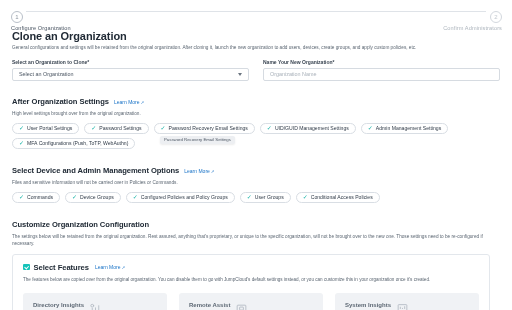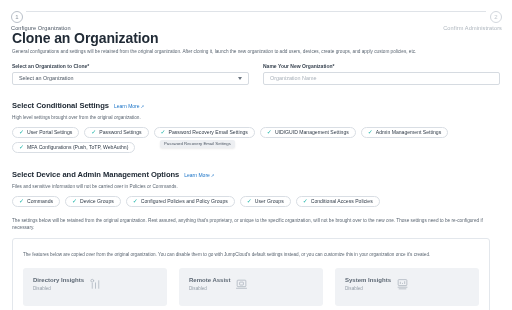--- a/index.html
+++ b/index.html
@@ -26,21 +26,21 @@
     display:inline-block;position:relative;box-sizing:border-box;
     font-size:6px;line-height:10px;text-align:center;color:#8d96a0;
   }
   .step.right .step-dot{border-color:#d3d8de;color:#c2c8cf;}
   .step-label{
     margin-top:2px;font-size:5.6px;letter-spacing:.1px;color:#4a5562;white-space:nowrap;
   }
   .step.right .step-label{color:#aeb6be;}
 
   
-  .h1{font-size:14px;font-weight:bold;color:#212b36;letter-spacing:-.1px;}
+  .h1{font-size:11px;font-weight:bold;color:#212b36;letter-spacing:-.1px;}
   .h2{font-size:7.6px;font-weight:bold;color:#212b36;letter-spacing:-.05px;display:inline;}
   .sub{font-size:4.7px;color:#5b6672;margin-top:2px;line-height:1.5;}
   .learn{
     font-size:5px;color:#1a73c7;margin-left:5px;display:inline;cursor:pointer;white-space:nowrap;
   }
   .learn .ext{font-size:4.4px;margin-left:1px;}
 
   .sect{padding:0 12px;}
   .sect-intro{margin-bottom:5px;}
 
@@ -140,21 +140,21 @@
     <div class="field">
       <div class="flabel"><span>Name Your New Organization</span><span class="req">*</span></div>
       <div class="control">
         <span class="ph">Organization Name</span>
       </div>
     </div>
   </div>
 
   <div class="sect" style="margin-top:9px;">
     <div class="sect-intro">
-      <span class="h2">Select Conditional Settings</span><span class="learn"><span>Learn More</span><span class="ext">↗</span></span>
+      <span class="h2">After Organization Settings</span><span class="learn"><span>Learn More</span><span class="ext">↗</span></span>
       <div class="sub">High level settings brought over from the original organization.</div>
     </div>
 
     <div class="chips">
       <div class="chip">
         <span class="tick">✓</span>
         <span class="ctxt">User Portal Settings</span>
       </div>
       <div class="chip">
         <span class="tick">✓</span>
@@ -205,24 +205,30 @@
         <span class="ctxt">User Groups</span>
       </div>
       <div class="chip">
         <span class="tick">✓</span>
         <span class="ctxt">Conditional Access Policies</span>
       </div>
     </div>
   </div>
 
   <div class="sect" style="margin-top:10px;">
+    <div class="h2">Customize Organization Configuration</div>
     <div class="sub" style="max-width:476px;">The settings below will be retained from the original organization. Rest assured, anything that's proprietary, or unique to the specific organization, will not be brought over to the new one. Those settings need to be re-configured if necessary.</div>
   </div>
 
   <div class="panel">
+    <div class="panel-head">
+      <span class="cbox"></span>
+      <span class="h2">Select Features</span>
+      <span class="learn" style="margin-left:2px;"><span>Learn More</span><span class="ext">↗</span></span>
+    </div>
     <div class="panel-sub">The features below are copied over from the original organization. You can disable them to go with JumpCloud's default settings instead, or you can customize this in your organization once it's created.</div>
 
     <div class="cards">
 
       <div class="card">
         <div class="di-row">
           <div>
             <div class="card-title">Directory Insights</div>
             <div class="card-state">Disabled</div>
           </div>

